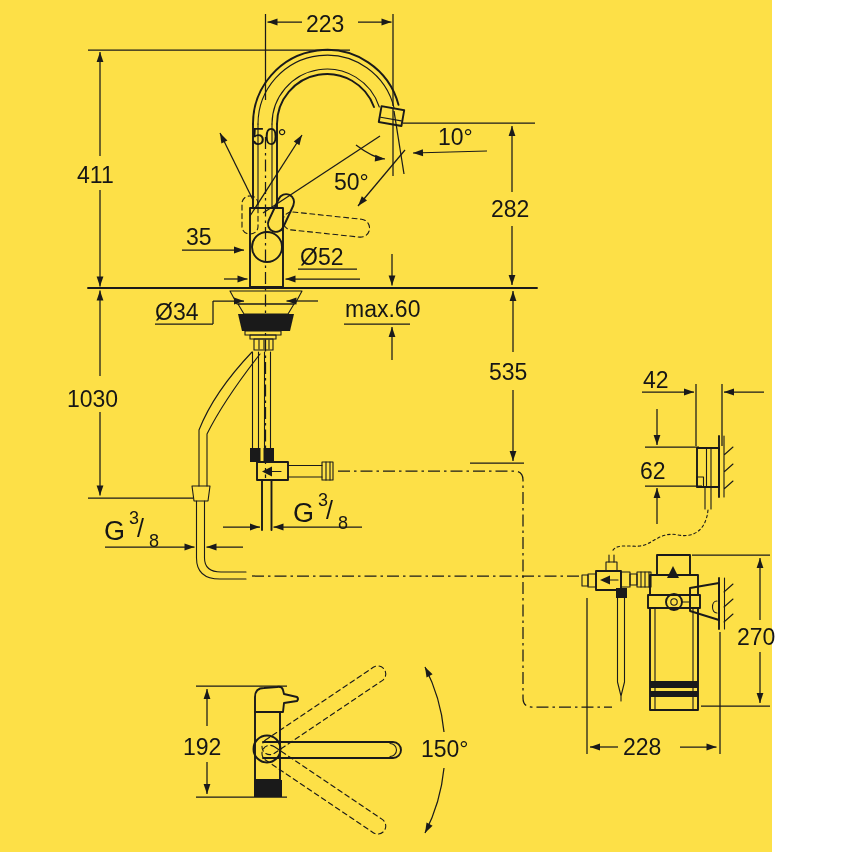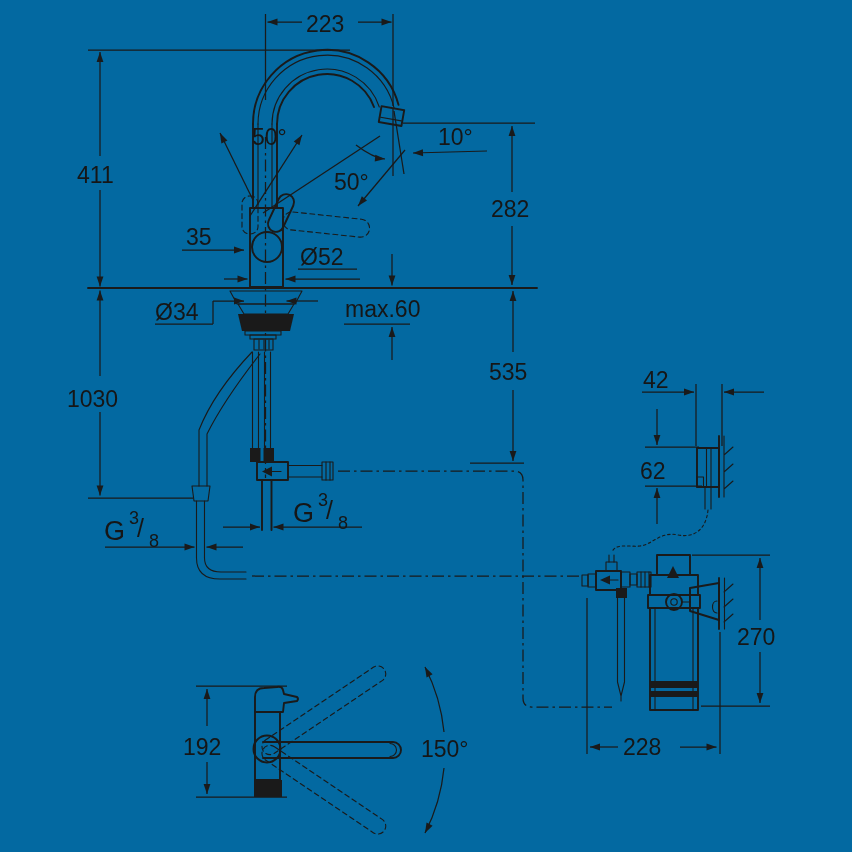--- a/index.html
+++ b/index.html
@@ -1,16 +1,16 @@
 <!DOCTYPE html>
 <html><head>
 <meta charset="utf-8">
 <style>
   html,body{margin:0;padding:0;background:#ffffff;}
-  .stage{width:852px;height:852px;background:#0369a1;position:relative;font-family:"Liberation Sans",sans-serif;}
+  .stage{width:772px;height:852px;background:#fde047;position:relative;font-family:"Liberation Sans",sans-serif;}
   svg text{font-family:"Liberation Sans","DejaVu Sans",sans-serif;fill:#161616;font-size:23px;}
   svg text.lg{font-size:27px;}
   svg text.sm{font-size:18px;}
   svg text.md{font-size:25px;}
   .ol{fill:none;stroke:#1a1a1a;stroke-width:1.9;stroke-linecap:round;stroke-linejoin:round;}
   .o2{fill:none;stroke:#1a1a1a;stroke-width:1.1;stroke-linecap:round;stroke-linejoin:round;}
   .dim{fill:none;stroke:#1a1a1a;stroke-width:1.25;stroke-linecap:butt;}
   .dd{stroke-dasharray:12 4 2.5 4;}
   .da{stroke-dasharray:5 3.5;}
   .dt{stroke-dasharray:2.5 2.8;}

